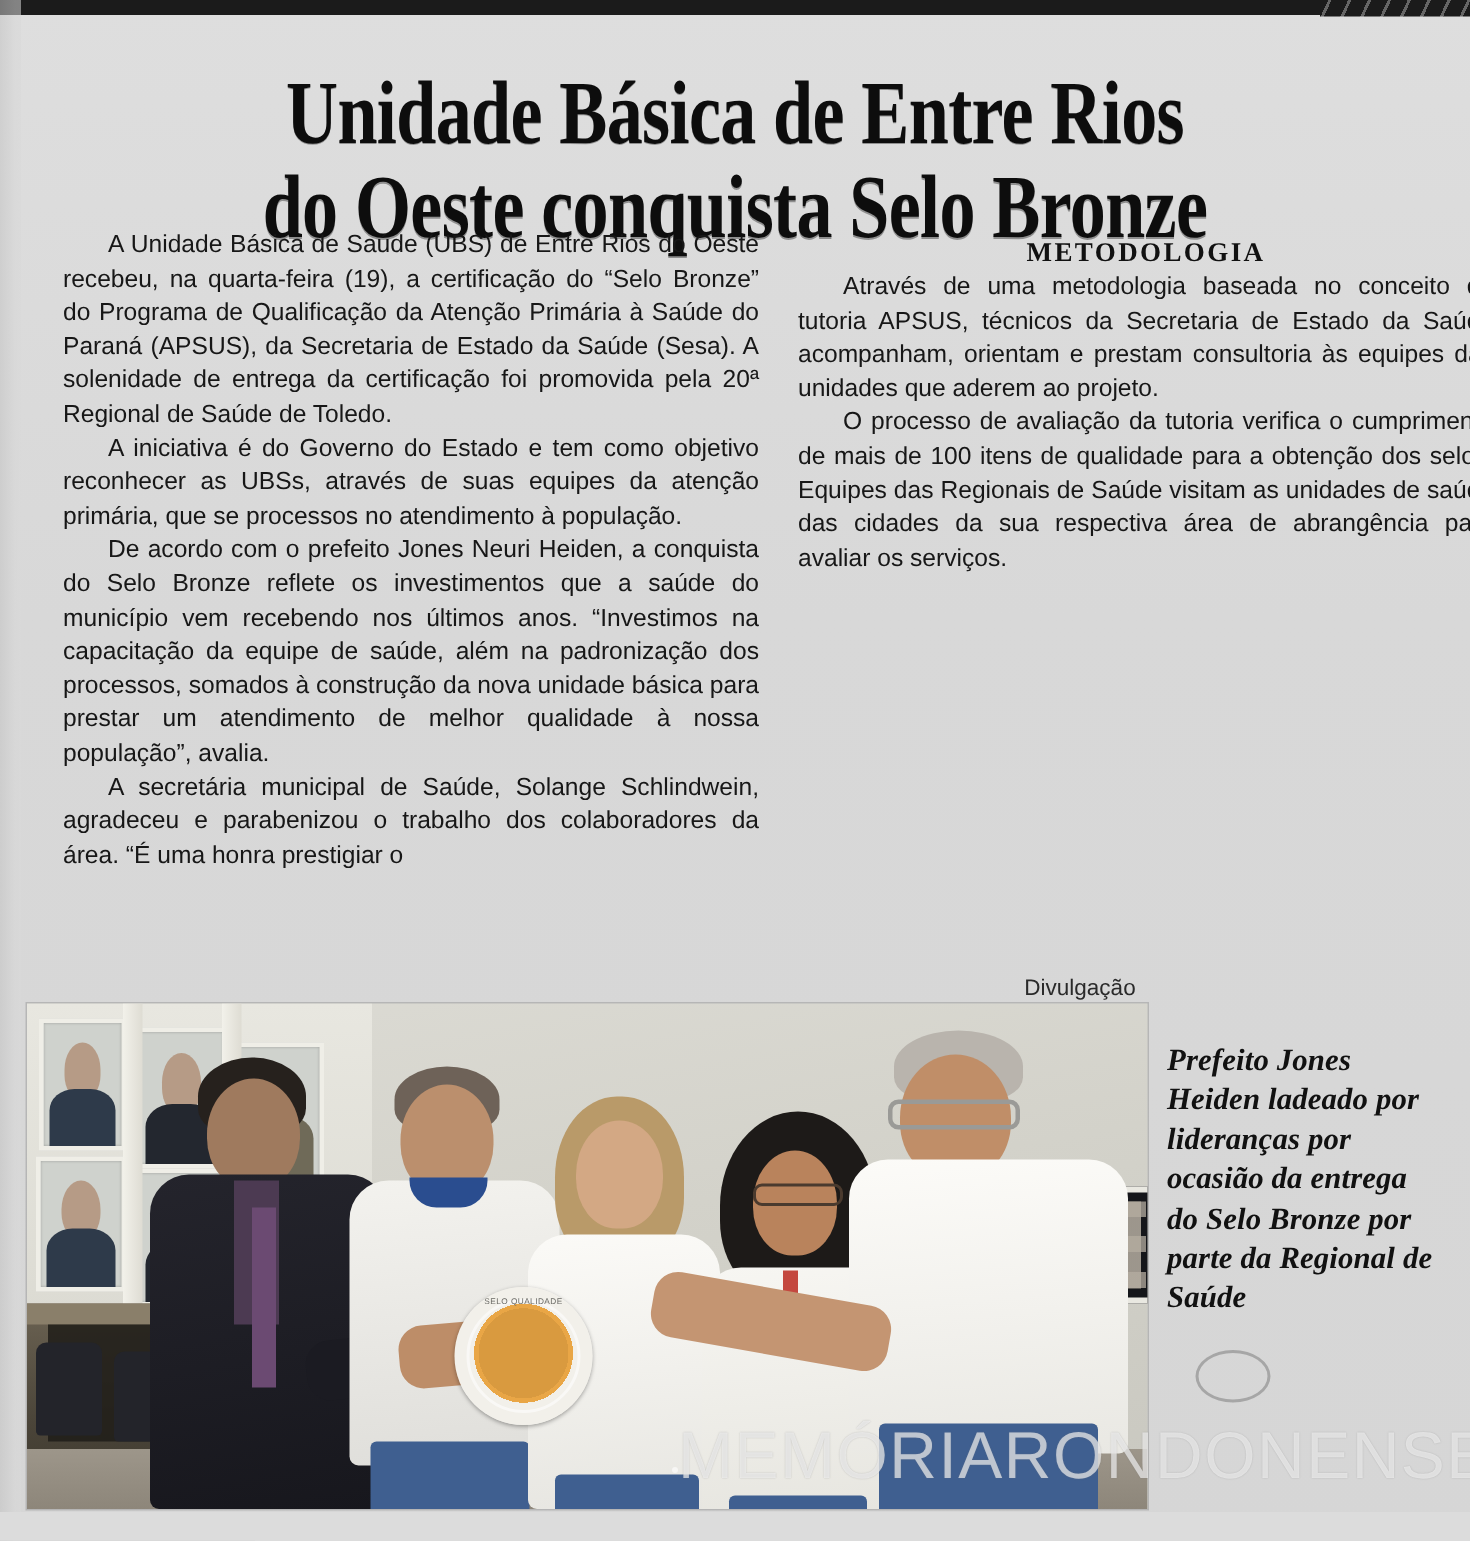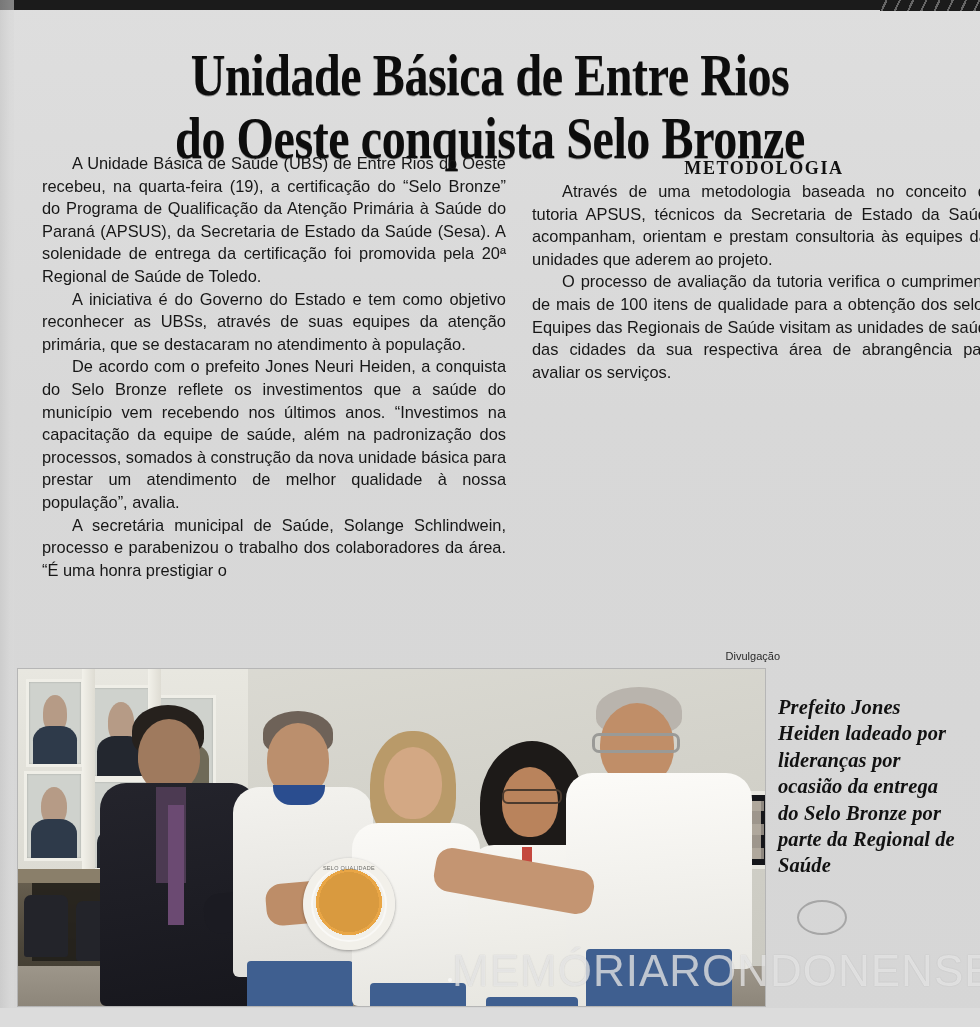--- a/index.html
+++ b/index.html
@@ -74,21 +74,21 @@
     font-weight:700;
     font-size:18px;
     letter-spacing:1.6px;
     color:#111;
     margin:6px 0 1px 0;
   }
 
   
   .credit{
     position:absolute;left:660px;top:650px;width:120px;
-    font-size:11px;color:#2a2a2a;text-align:right;
+    font-size:15px;color:#2a2a2a;text-align:center;
     font-family:"Liberation Sans", sans-serif;
   }
   .photo{
     position:absolute;left:18px;top:669px;width:747px;height:337px;
     overflow:hidden;
     background:#cfcfc9;
     box-shadow:0 0 0 1px rgba(120,120,120,.35);
   }
   .ph-wall{
     position:absolute;inset:0;
@@ -236,23 +236,23 @@
 
   <h1 class="headline">
     <span class="l1">Unidade Básica de Entre Rios</span>
     <span class="l2">do Oeste conquista Selo Bronze</span>
   </h1>
 
   <div class="cols">
 
     <div class="col col-left">
       <p>A Unidade Básica de Saúde (UBS) de Entre Rios do Oeste recebeu, na quarta-feira (19), a certificação do “Selo Bronze” do Programa de Qualificação da Atenção Primária à Saúde do Paraná (APSUS), da Secretaria de Estado da Saúde (Sesa). A solenidade de entrega da certificação foi promovida pela 20ª Regional de Saúde de Toledo.</p>
-      <p>A iniciativa é do Governo do Estado e tem como objetivo reconhecer as UBSs, através de suas equipes da atenção primária, que se destacaram no atendimento à população.</p>
+      <p>A iniciativa é do Governo do Estado e tem como objetivo reconhecer as UBSs, através de suas equipes da atenção primária, que se processos no atendimento à população.</p>
       <p>De acordo com o prefeito Jones Neuri Heiden, a conquista do Selo Bronze reflete os investimentos que a saúde do município vem recebendo nos últimos anos. “Investimos na capacitação da equipe de saúde, além na padronização dos processos, somados à construção da nova unidade básica para prestar um atendimento de melhor qualidade à nossa população”, avalia.</p>
-      <p>A secretária municipal de Saúde, Solange Schlindwein, processo e parabenizou o trabalho dos colaboradores da área. “É uma honra prestigiar o</p>
+      <p>A secretária municipal de Saúde, Solange Schlindwein, agradeceu e parabenizou o trabalho dos colaboradores da área. “É uma honra prestigiar o</p>
     </div>
 
     <div class="col col-right">
       <h2 class="subhead">METODOLOGIA</h2>
       <p>Através de uma metodologia baseada no conceito de tutoria APSUS, técnicos da Secretaria de Estado da Saúde acompanham, orientam e prestam consultoria às equipes das unidades que aderem ao projeto.</p>
       <p>O processo de avaliação da tutoria verifica o cumprimento de mais de 100 itens de qualidade para a obtenção dos selos. Equipes das Regionais de Saúde visitam as unidades de saúde das cidades da sua respectiva área de abrangência para avaliar os serviços.</p>
     </div>
   </div>
 
   <div class="credit">Divulgação</div>

